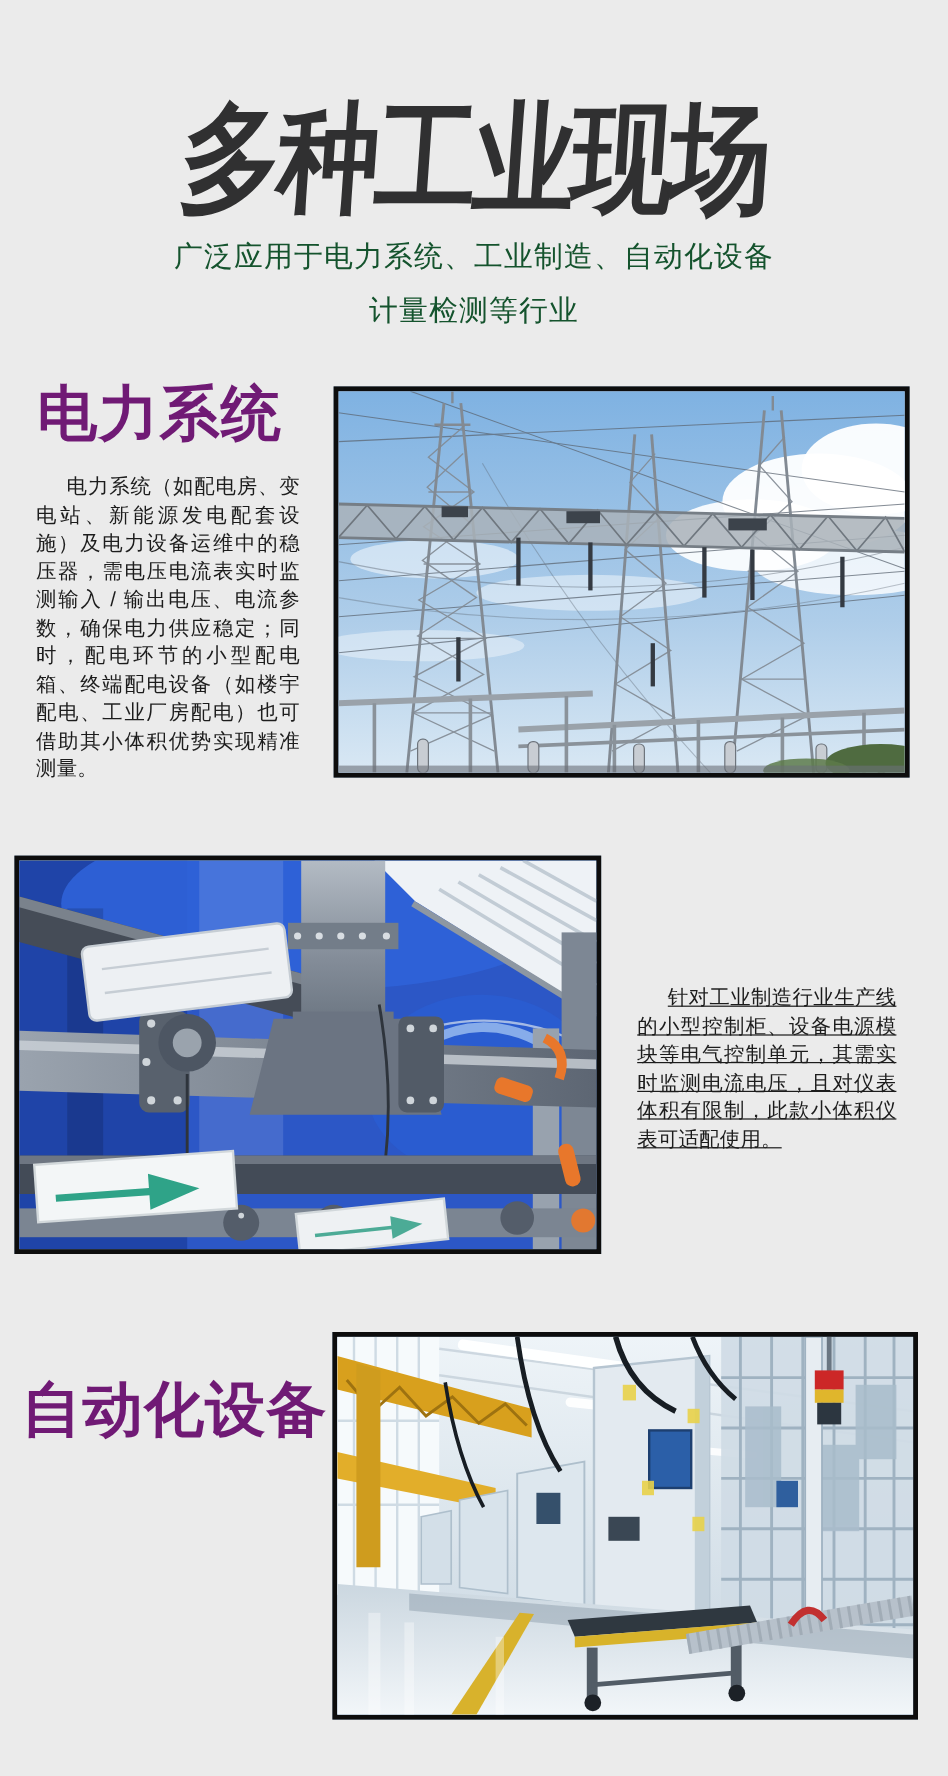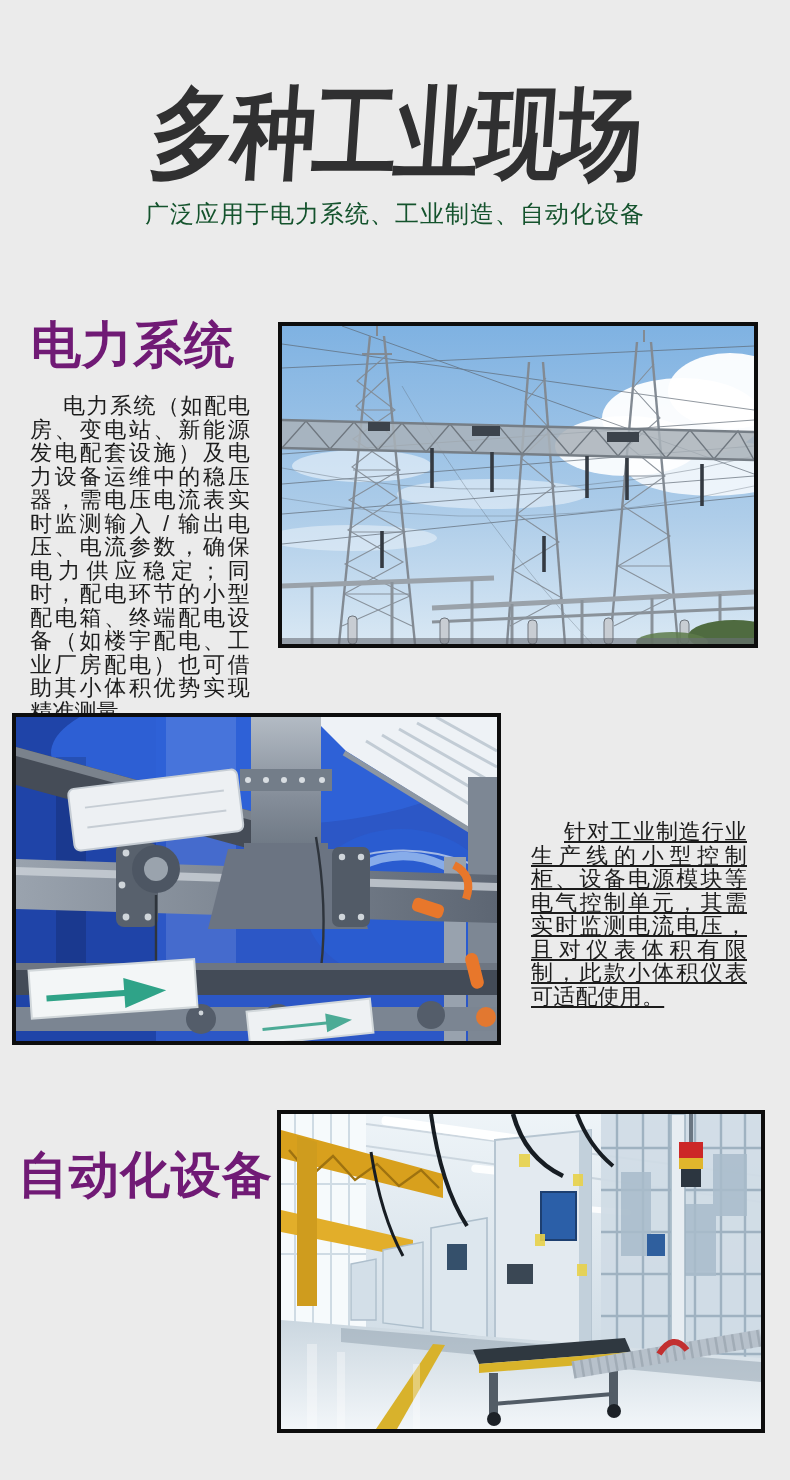--- a/index.html
+++ b/index.html
@@ -21,21 +21,21 @@
     font-size:24px; font-weight:400; color:#14532d; letter-spacing:1px;
     white-space:nowrap;
   }
   .subtitle.line1 { top:198px; }
   .subtitle.line2 { top:243px; }
   .sec-heading {
     position:absolute; font-size:50px; font-weight:700; color:#701a75;
     letter-spacing:1px; line-height:1.1; white-space:nowrap;
   }
   .sec-body {
-    position:absolute; font-size:22px; line-height:23.5px; color:#1c1c1c;
+    position:absolute; font-size:17px; line-height:23.5px; color:#1c1c1c;
     text-align:justify; letter-spacing:0.2px;
   }
   .indented { text-indent:1.5em; }
   .photo {
     position:absolute; border:4px solid #0d0d0d; background:#9db8d6;
     overflow:hidden;
   }
   .photo svg { display:block; width:100%; height:100%; }
   #heading-power { left:31px; top:318px; }
   #body-power    { left:30px; top:394px; width:220px; }
@@ -47,20 +47,21 @@
   #body-auto     { left:18px;  top:1231px; width:233px; }
   #photo-factory { left:277px; top:1110px; width:488px; height:323px; }
 </style>
 </head>
 <body>
 
 <div class="canvas">
 
   <div class="page-title">多种工业现场</div>
   <div class="subtitle line1">广泛应用于电力系统、工业制造、自动化设备</div>
+  <div class="subtitle line2">计量检测等行业</div>
 
   <div class="sec-heading" id="heading-power">电力系统</div>
   <div class="sec-body indented" id="body-power">电力系统（如配电房、变电站、新能源发电配套设施）及电力设备运维中的稳压器，需电压电流表实时监测输入 / 输出电压、电流参数，确保电力供应稳定；同时，配电环节的小型配电箱、终端配电设备（如楼宇配电、工业厂房配电）也可借助其小体积优势实现精准测量。</div>
 
   <div class="photo" id="photo-power">
     <svg viewBox="0 0 472 318" preserveAspectRatio="none" role="img">
       <defs>
         <linearGradient id="sky" x1="0" y1="0" x2="0" y2="1">
           <stop offset="0" stop-color="#7fb2e2"></stop>
             <stop offset="0.6" stop-color="#aecde9"></stop>

